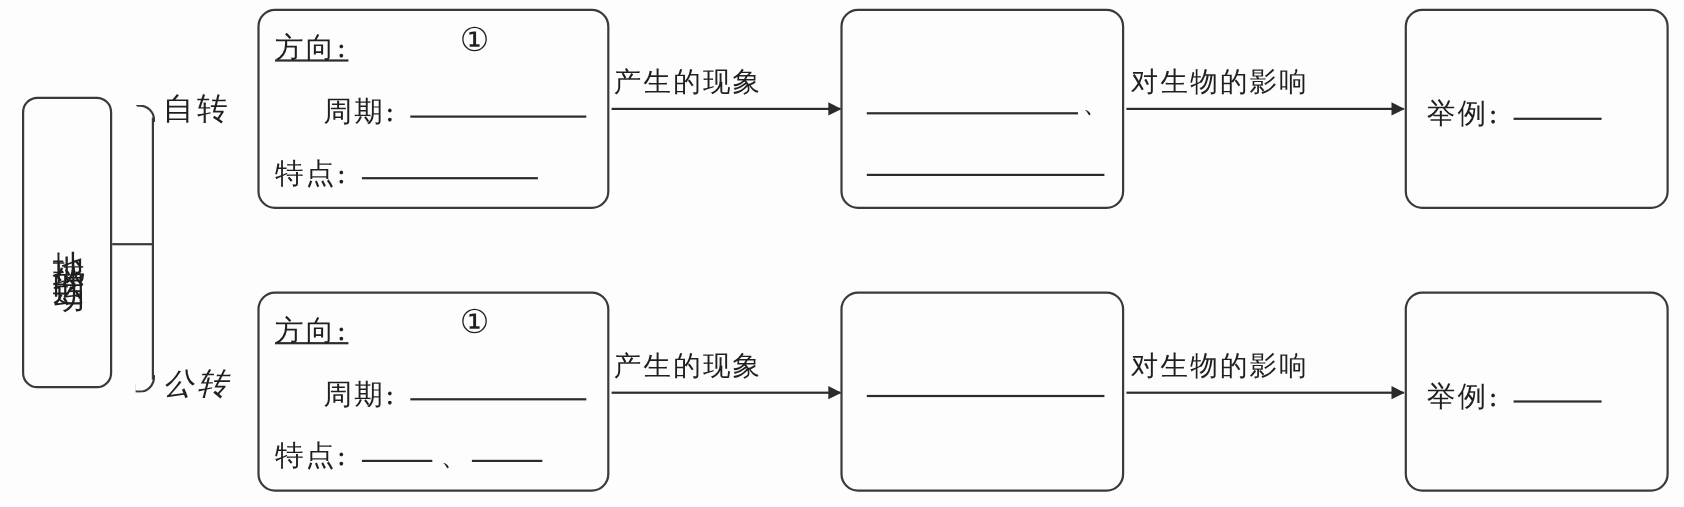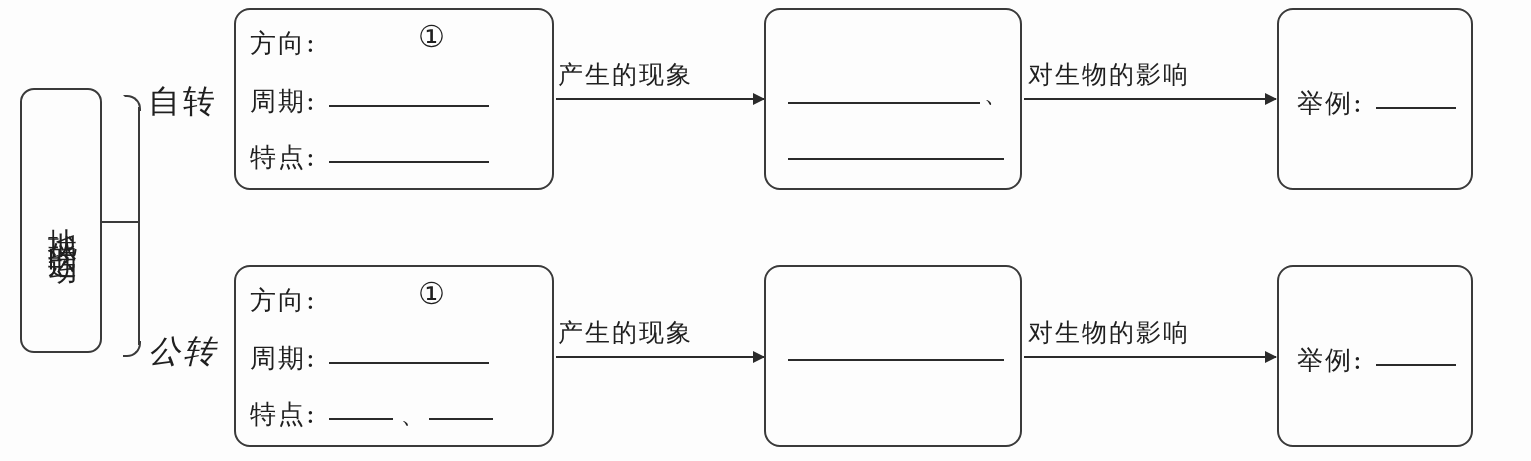--- a/index.html
+++ b/index.html
@@ -66,21 +66,21 @@
     box-sizing:border-box;
   }
   #brace .bstub{
     position:absolute;left:-16px;top:126px;width:38px;height:2px;
     background:#3a3a3a;
   }
 
   
   .branch-label{
     position:absolute;
-    font-size:32px;
+    font-size:28px;
     font-family:"DejaVu Serif","Liberation Serif",serif;
     letter-spacing:3px;
     color:#1f1f1f;
     white-space:nowrap;
   }
   #branch-label-0{left:148px;top:80px;}
   #branch-label-1{left:148px;top:330px;font-style:italic;}
 
   
   .detail-box{
@@ -96,22 +96,22 @@
     display:flex;
     align-items:baseline;
     white-space:nowrap;
   }
   .detail-row .rl{
     font-size:26px;
     font-family:"DejaVu Serif","Liberation Serif",serif;
     letter-spacing:2px;
     color:#1f1f1f;
   }
-  .row-0{top:16px;}
-  .row-1{top:74px;}
+  .row-0{top:16px;text-decoration:underline;}
+  .row-1{top:74px;margin-left:44px;}
   .row-2{top:130px;}
 
   .circled{
     position:absolute;
     font-size:30px;
     color:#1f1f1f;
     font-family:"DejaVu Sans","Liberation Sans",sans-serif;
     line-height:1;
   }
   #circled-0{left:182px;top:12px;}
@@ -148,21 +148,21 @@
   }
   .phen-sep{
     position:absolute;
     font-size:24px;
     color:#1f1f1f;
     font-family:"DejaVu Serif","Liberation Serif",serif;
     line-height:1;
   }
 
   
-  .ex-box{width:196px;height:182px;}
+  .ex-box{width:240px;height:182px;}
   #ex-box-0{left:1277px;top:8px;}
   #ex-box-1{left:1277px;top:265px;}
   .ex-inner{
     position:absolute;
     left:18px;top:76px;
     display:flex;align-items:baseline;white-space:nowrap;
   }
   .ex-inner .rl{
     font-size:26px;
     font-family:"DejaVu Serif","Liberation Serif",serif;

